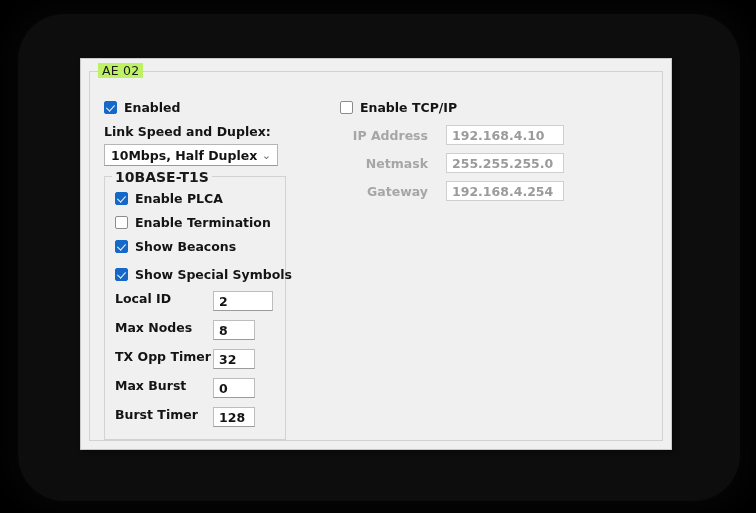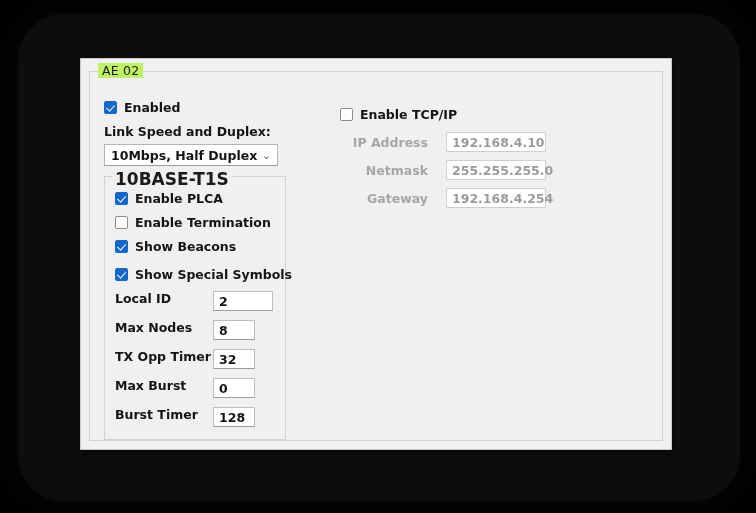--- a/index.html
+++ b/index.html
@@ -64,21 +64,21 @@
 
   .col-left {
     position: absolute;
     left: 14px;
     top: 28px;
     width: 270px;
   }
   .col-right {
     position: absolute;
     left: 250px;
-    top: 35px;
+    top: 28px;
     width: 320px;
   }
 
   
   .cbrow {
     display: flex;
     align-items: center;
     margin-bottom: 9px;
     white-space: nowrap;
   }
@@ -156,21 +156,21 @@
     border: 1px solid #d2d2d2;
     box-sizing: border-box;
     padding: 14px 10px 10px 10px;
   }
   #t1s-title {
     position: absolute;
     left: 7px;
     top: -8px;
     background: #f0f0f0;
     padding: 0 3px;
-    font-size: 17px;
+    font-size: 14px;
     font-weight: bold;
     color: #1a1a1a;
   }
 
   
   .nrow {
     display: flex;
     align-items: flex-start;
     margin-bottom: 9px;
   }
@@ -206,21 +206,21 @@
   .iplabel {
     width: 88px;
     text-align: right;
     padding-right: 18px;
     font-size: 12.5px;
     font-weight: bold;
     color: #a6a6a6;
     flex: 0 0 auto;
   }
   .ipinput {
-    width: 100px;
+    width: 118px;
     height: 20px;
     box-sizing: border-box;
     background: #ffffff;
     border: 1px solid #cfcfcf;
     font-size: 12.5px;
     font-weight: bold;
     color: #9b9b9b;
     display: flex;
     align-items: center;
     padding-left: 5px;

